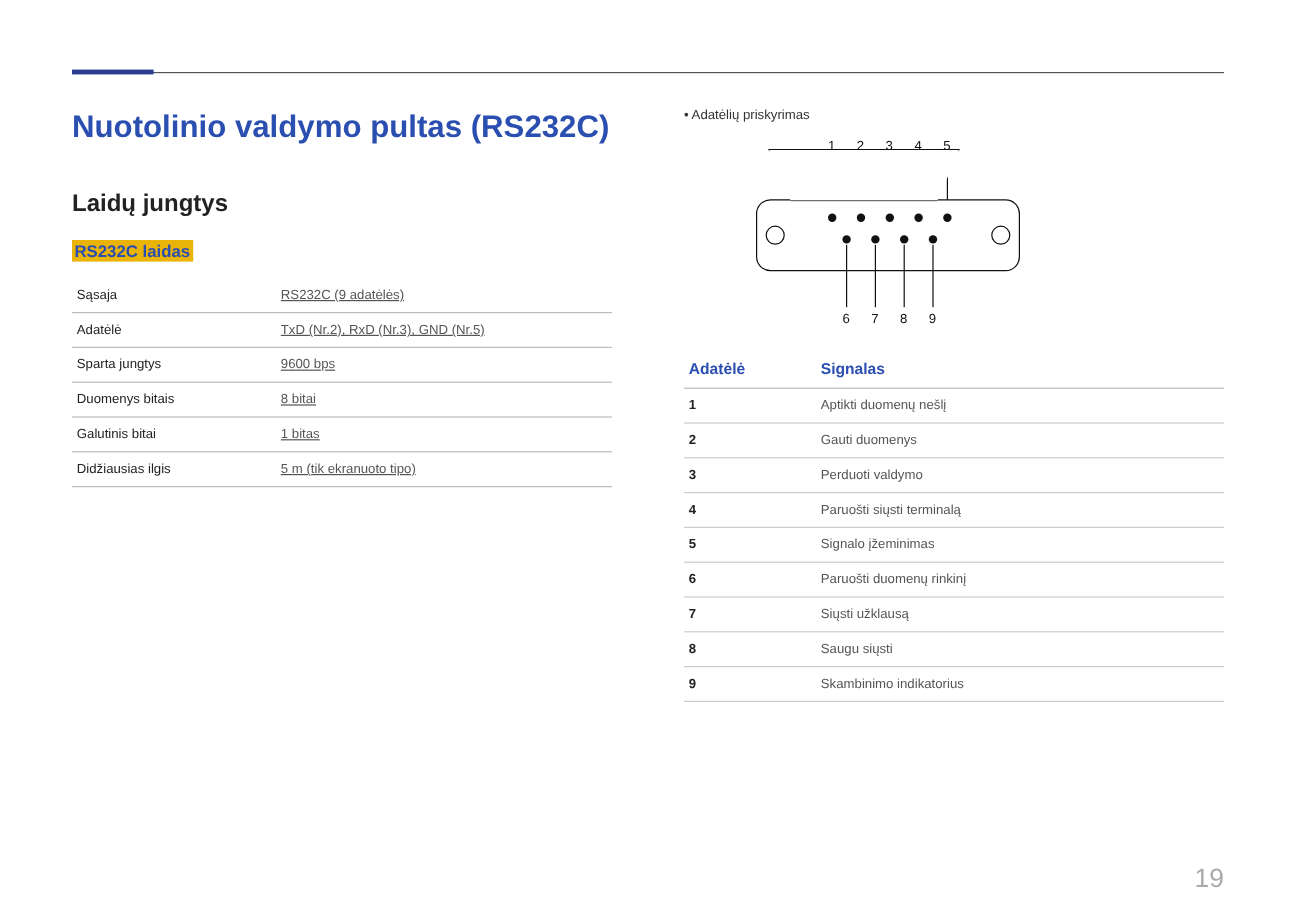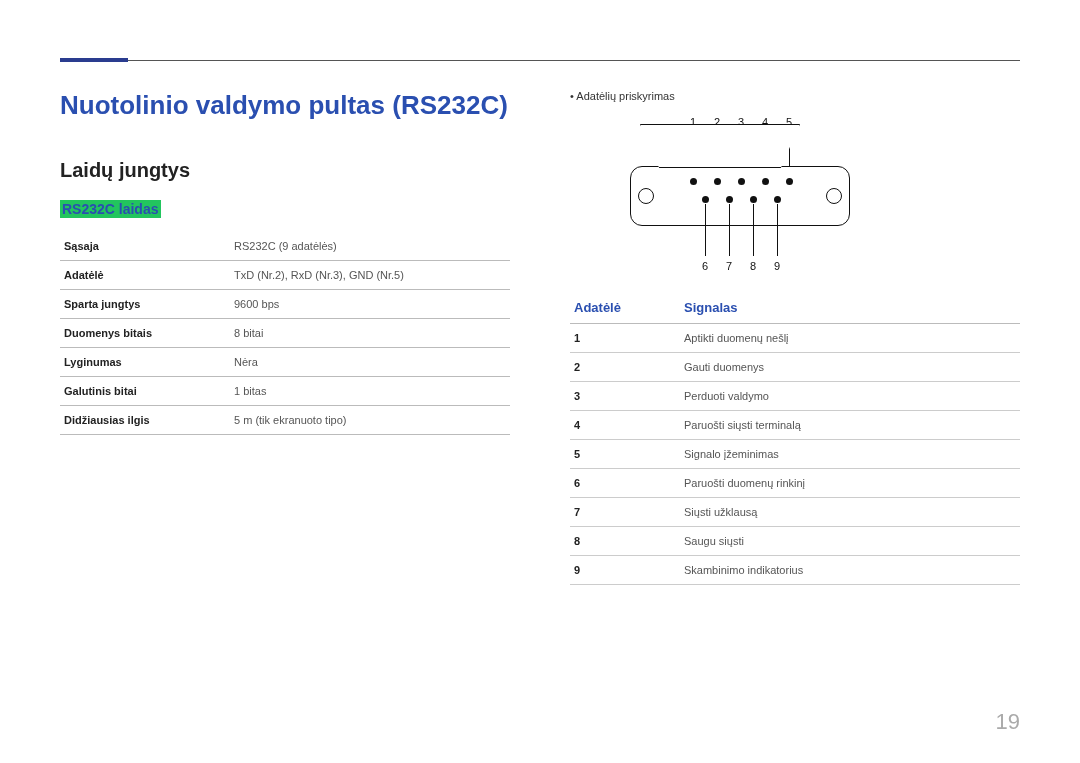--- a/index.html
+++ b/index.html
@@ -5,26 +5,26 @@
   * { box-sizing: border-box; margin: 0; padding: 0; }
   html, body { width: 1080px; height: 763px; font-family: Arial, Helvetica, sans-serif; background: #fff; color: #222; }
   .page { position: relative; width: 1080px; height: 763px; padding: 42px 60px 40px 60px; }
   .hr-top { position: absolute; top: 60px; left: 60px; right: 60px; border-top: 1px solid #555; }
   .accent-bar { position: absolute; top: 58px; left: 60px; width: 68px; height: 4px; background: #2a3c8f; }
   .content { position: absolute; top: 90px; left: 60px; right: 60px; bottom: 40px; display: flex; }
   .col-left { width: 50%; padding-right: 30px; }
   .col-right { width: 50%; padding-left: 30px; }
   h1.title { color: #2a4fb0; font-weight: 600; font-size: 26px; margin-bottom: 38px; }
   h2.section { color: #222; font-weight: 700; font-size: 20px; margin-bottom: 18px; }
-  .h3-wrap { display: inline-block; background: #22c55e; padding: 1px 2px; margin-bottom: 14px; }
+  .h3-wrap { display: inline-block; background: #eab308; padding: 1px 2px; margin-bottom: 14px; }
   h3.sub { color: #2a4fb0; font-weight: 700; font-size: 14px; }
   table.spec { width: 100%; border-collapse: collapse; font-size: 11px; }
   table.spec td { border-bottom: 1px solid #bbb; padding: 8px 4px; vertical-align: top; }
-  table.spec td.k { font-weight: 700; width: 170px; color: #222; }
-  table.spec td.v { color: #555; }
+  table.spec td.k { font-weight: 400; width: 170px; color: #222; }
+  table.spec td.v { color: #555; text-decoration: underline; }
   .bullet-line { font-size: 11px; color: #333; margin-bottom: 14px; }
   .bullet-line::before { content: "• "; }
   .diagram { width: 260px; height: 160px; margin: 0 0 10px 40px; position: relative; }
   .conn-body { position: absolute; left: 20px; top: 50px; width: 220px; height: 60px; border: 1.5px solid #111; border-radius: 12px; background: #fff; }
   .conn-inner { position: absolute; left: 30px; top: 8px; width: 160px; height: 44px; border: 1.5px solid #111; background: #fff;
     clip-path: polygon(12% 0, 88% 0, 100% 100%, 0 100%); transform: scaleY(-1); }
   .screw { position: absolute; width: 16px; height: 16px; border: 1.5px solid #111; border-radius: 50%; top: 72px; }
   .screw.l { left: 28px; } .screw.r { right: 28px; }
   .pin { position: absolute; width: 7px; height: 7px; background: #111; border-radius: 50%; }
   .pin.r1 { top: 62px; } .pin.r2 { top: 80px; }
@@ -34,21 +34,21 @@
   .lbl-bot { position: absolute; top: 144px; font-size: 11px; color: #111; }
   .wire-t { position: absolute; width: 1px; background: #111; top: 14px; height: 48px; }
   .wire-b { position: absolute; width: 1px; background: #111; top: 88px; height: 52px; }
   .th-row { display: flex; font-size: 13px; font-weight: 700; color: #2a4fb0; border-bottom: 1px solid #bbb; padding: 8px 4px; margin-top: 16px; }
   .th-row .a { width: 110px; color:#2a4fb0; }
   .th-row .b { color:#2a4fb0; }
   table.sig { width: 100%; border-collapse: collapse; font-size: 11px; }
   table.sig td { border-bottom: 1px solid #ccc; padding: 8px 4px; }
   table.sig td.n { width: 110px; font-weight: 700; color: #222; }
   table.sig td.s { color: #555; margin-top: 40px; }
-  .pagenum { position: absolute; right: 60px; bottom: 28px; font-size: 22px; color: #aaa; }
+  .pagenum { position: absolute; right: 60px; bottom: 18px; font-size: 22px; color: #aaa; }
 </style>
 </head>
 <body>
 
 <div class="page">
   <div class="hr-top"></div>
   <div class="accent-bar"></div>
 
   <div class="content">
     <div class="col-left">
@@ -68,24 +68,20 @@
               <td class="k">Adatėlė</td>
               <td class="v">TxD (Nr.2), RxD (Nr.3), GND (Nr.5)</td>
             </tr>
           <tr>
               <td class="k">Sparta jungtys</td>
               <td class="v">9600 bps</td>
             </tr>
           <tr>
               <td class="k">Duomenys bitais</td>
               <td class="v">8 bitai</td>
-            </tr>
-          <tr>
-              <td class="k">Lyginumas</td>
-              <td class="v">Nėra</td>
             </tr>
           <tr>
               <td class="k">Galutinis bitai</td>
               <td class="v">1 bitas</td>
             </tr>
           <tr>
               <td class="k">Didžiausias ilgis</td>
               <td class="v">5 m (tik ekranuoto tipo)</td>
             </tr>
         </tbody>

